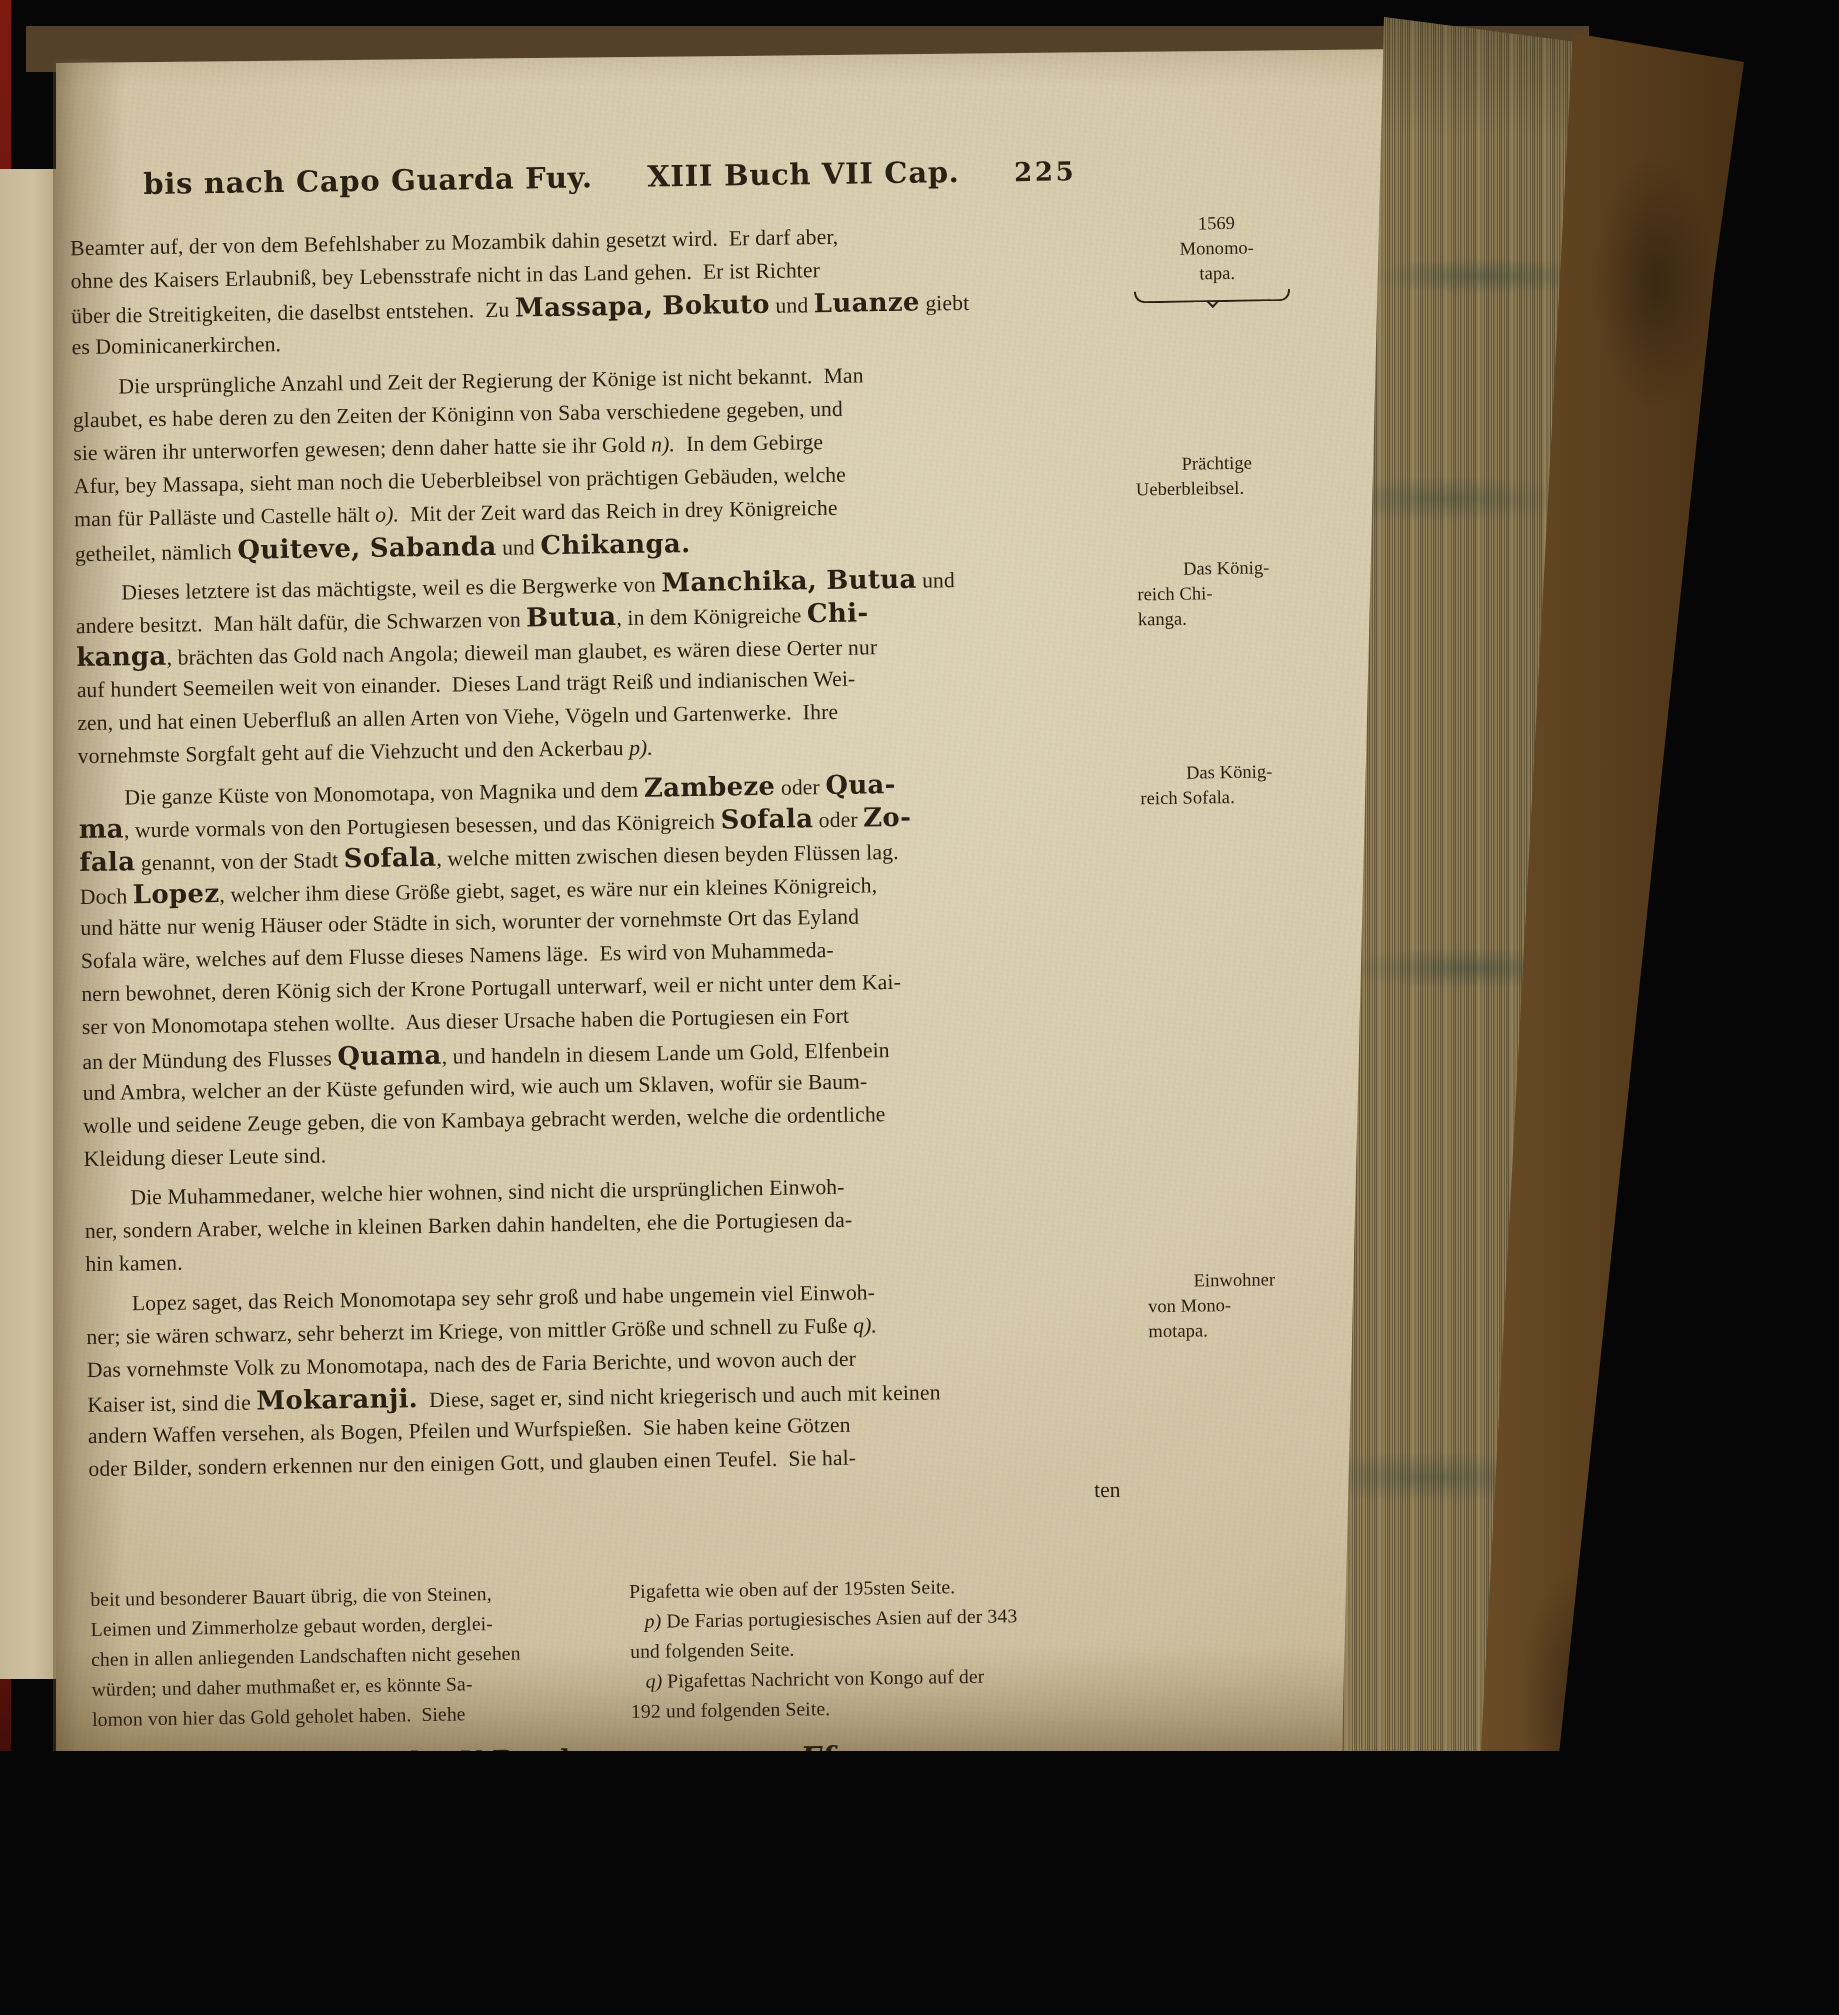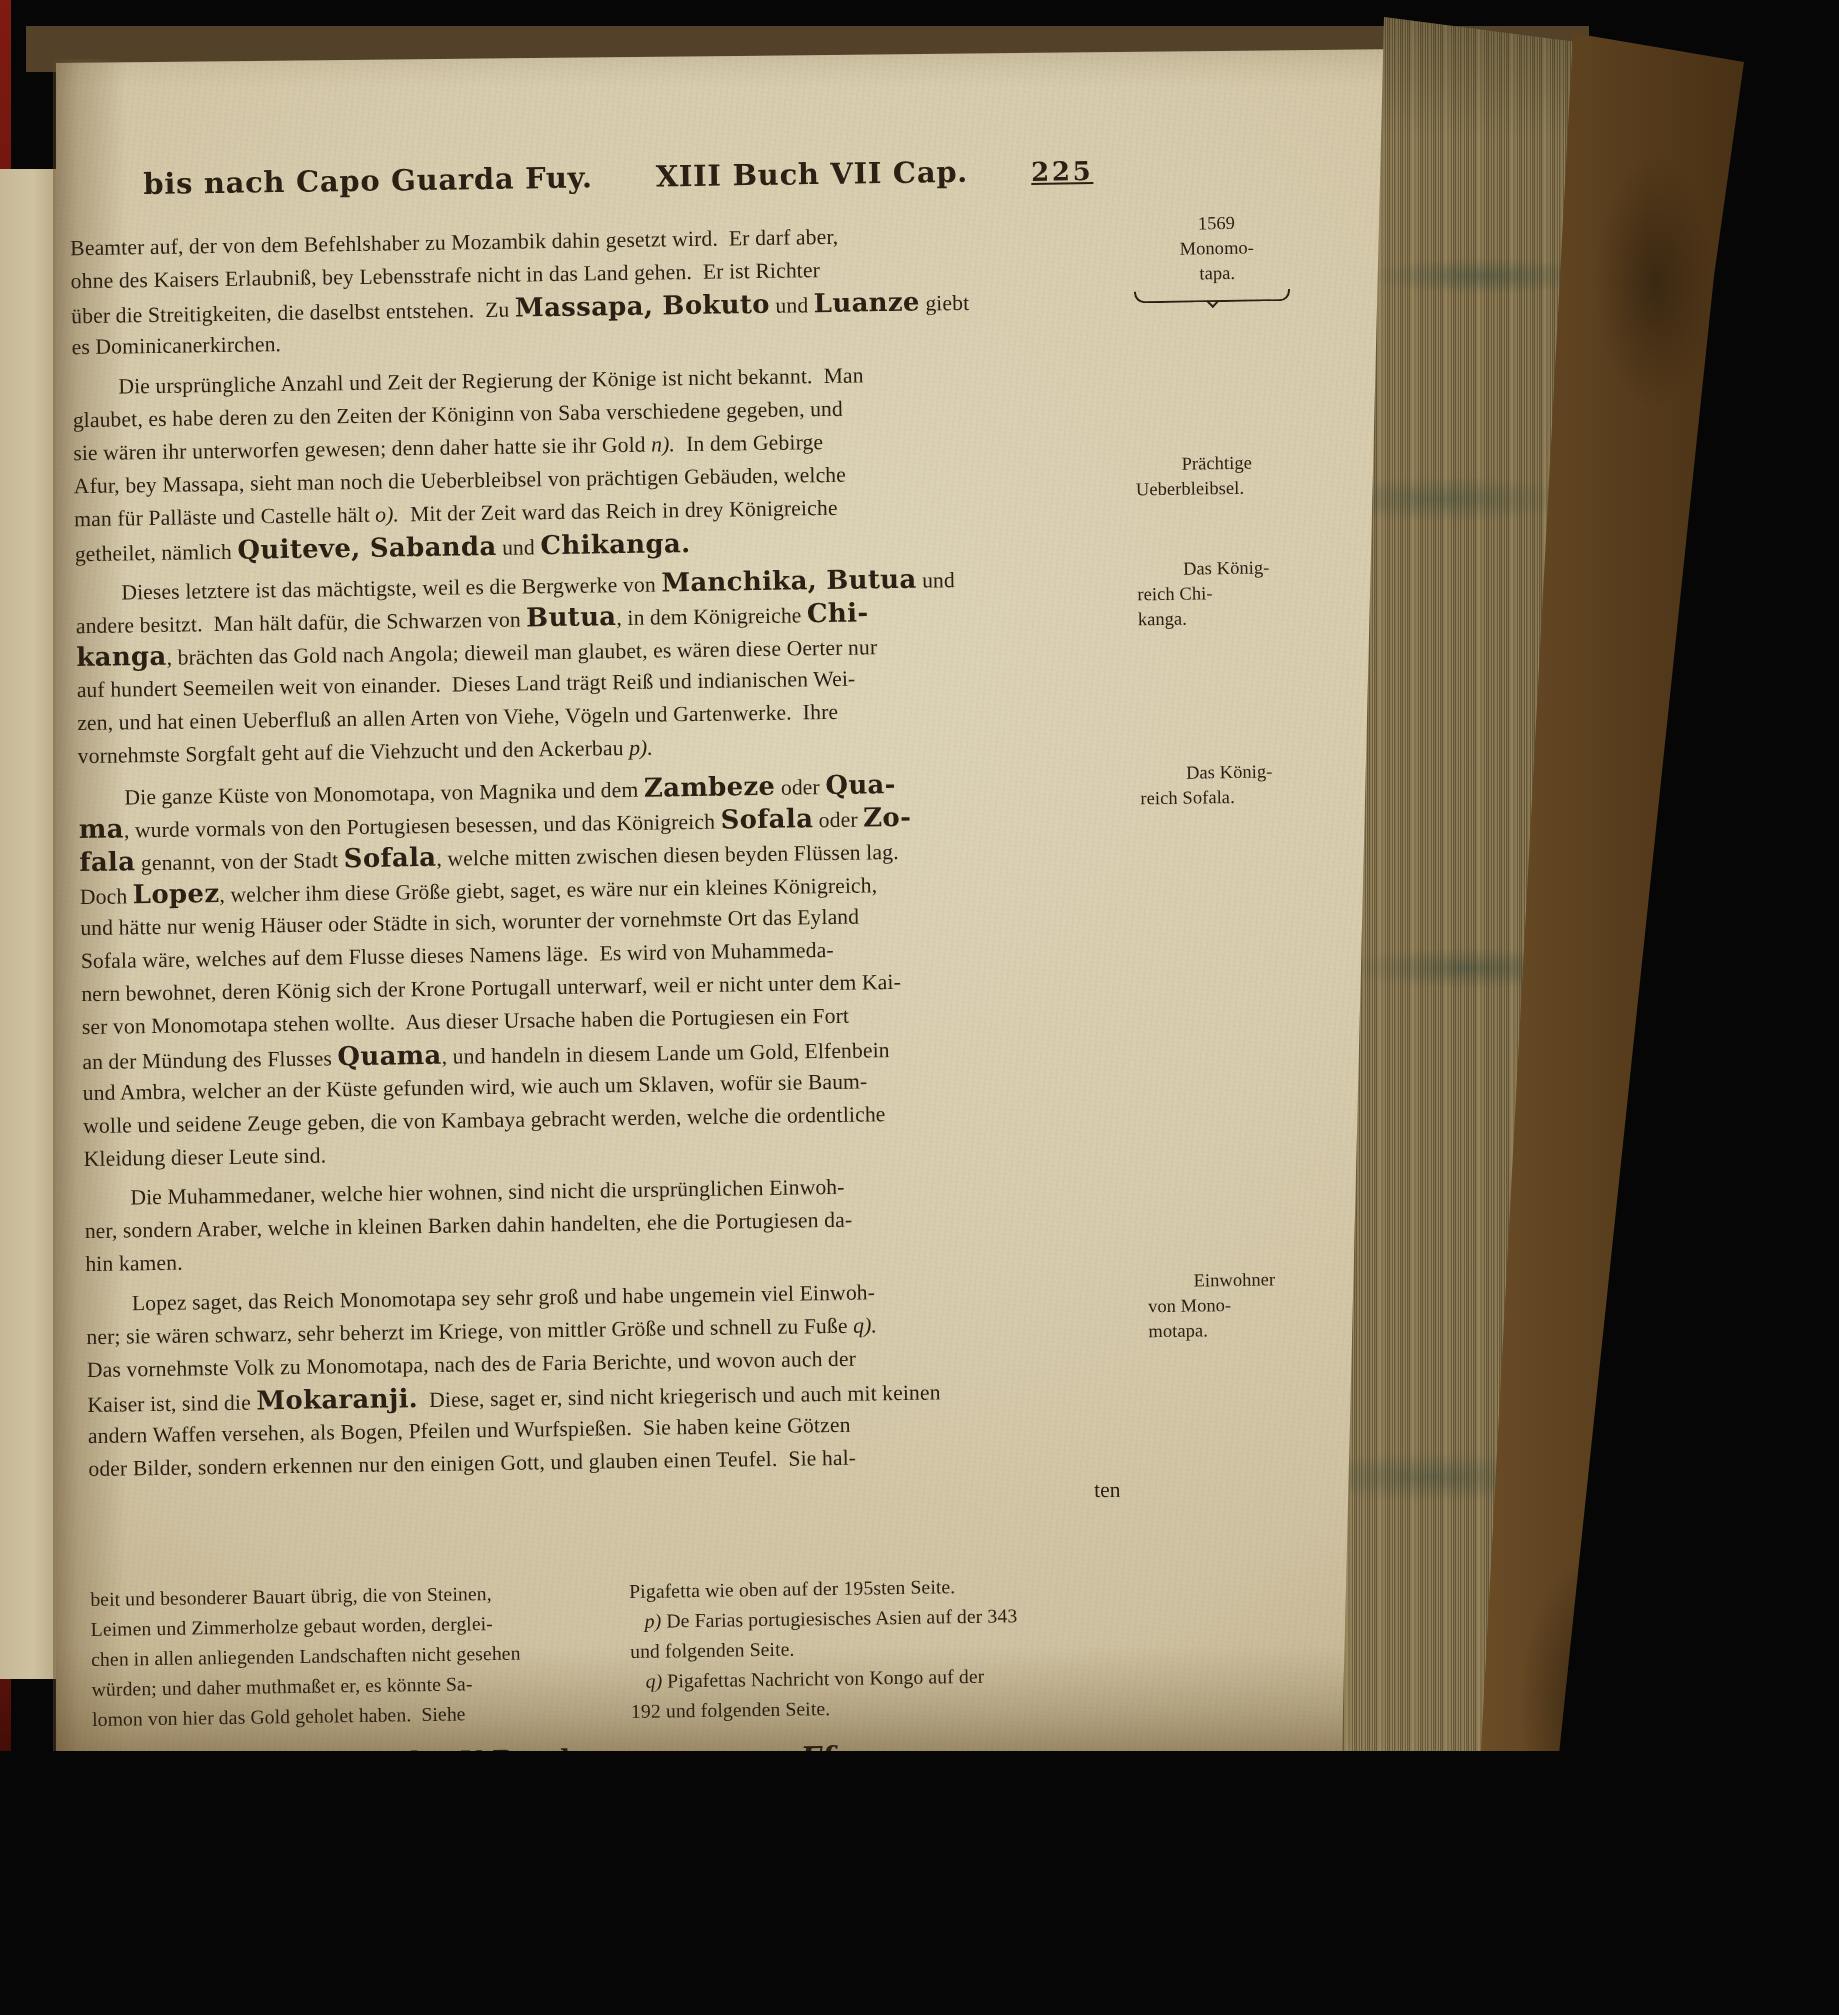--- a/index.html
+++ b/index.html
@@ -62,21 +62,21 @@
       linear-gradient(90deg,#6d5230 0%,#8a6a40 45%,#6b4d27 80%,#432c12 97%);}
 
   
   .text-area{position:absolute;left:69px;top:162px;width:1041px;
     transform:rotate(-0.85deg);transform-origin:40% 0;}
 
   .pg-header{display:flex;justify-content:space-between;align-items:baseline;
     height:38px;margin-bottom:26px;font-weight:bold;font-family:"DejaVu Serif",serif;}
   .run-title{margin-left:74px;font-size:29px;letter-spacing:0.7px;}
   .chapter{font-size:29px;letter-spacing:0.7px;}
-  .page-num{margin-right:17px;font-size:26px;letter-spacing:2.6px;text-decoration:underline;}
+  .page-num{margin-right:34px;font-size:26px;letter-spacing:2.6px;}
 
   .para{position:relative;margin-bottom:6.6px;}
   .tline{white-space:pre;font-size:21.7px;line-height:33px;height:33px;letter-spacing:0.1px;}
   .ind .tline.first{padding-left:46px;}
   .big{font-family:"DejaVu Serif",serif;font-weight:bold;font-size:26px;letter-spacing:0.3px;}
   .it{font-style:italic;}
 
   .catchword{text-align:right;padding-right:9.2px;font-size:21.7px;height:33px;margin-top:1.3px;}
 
   

